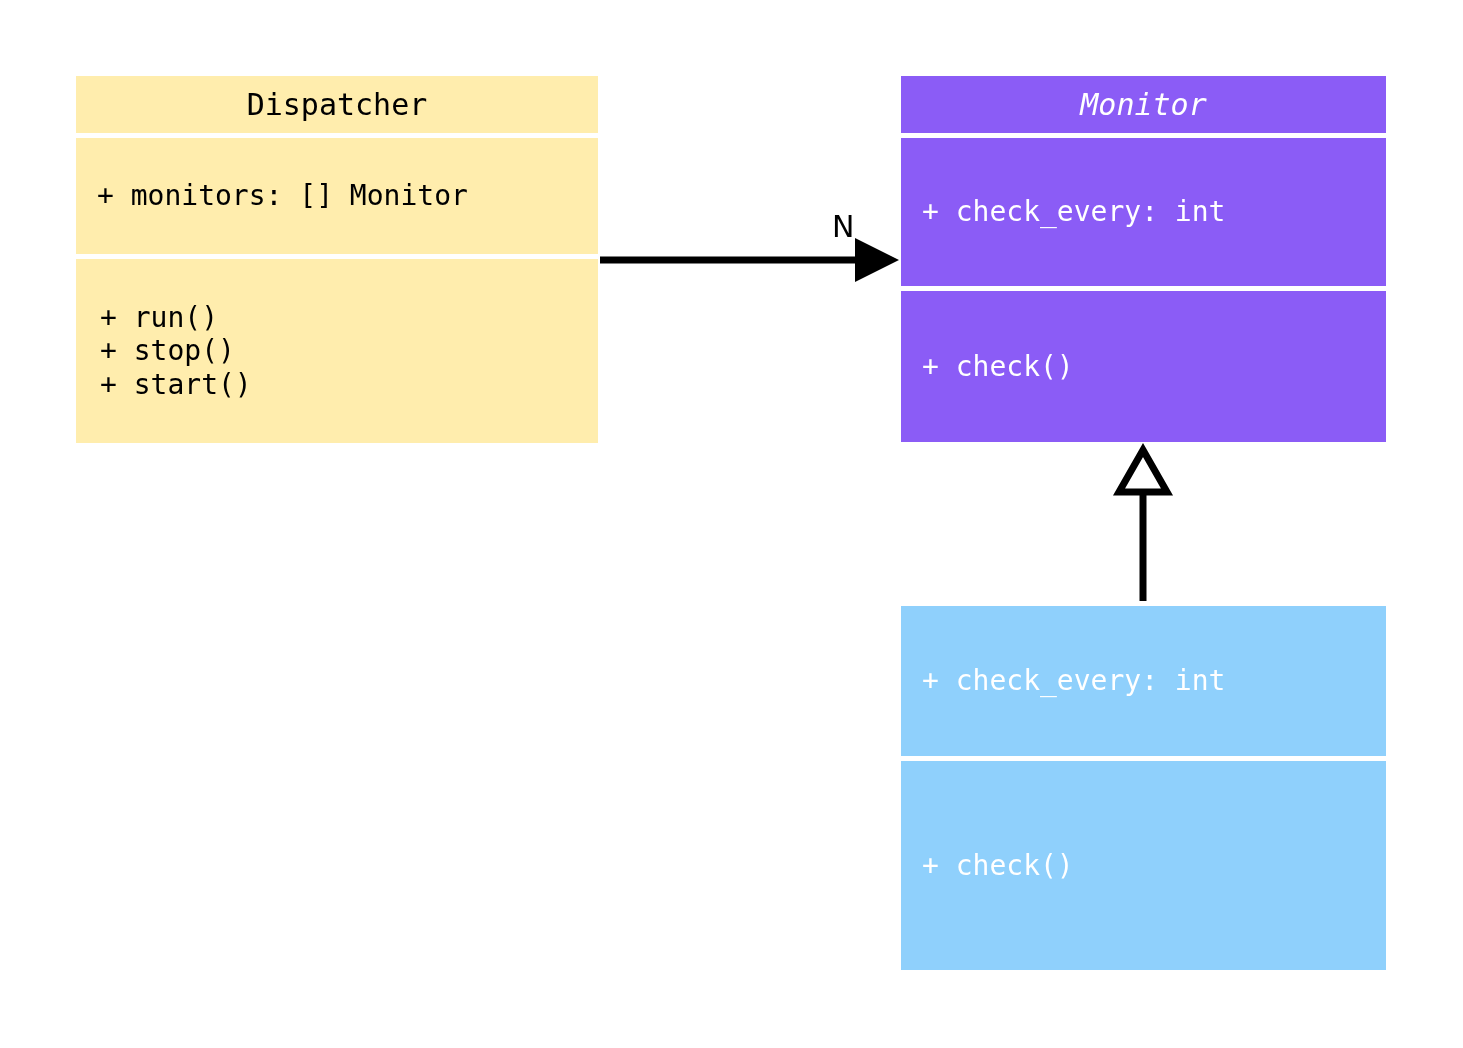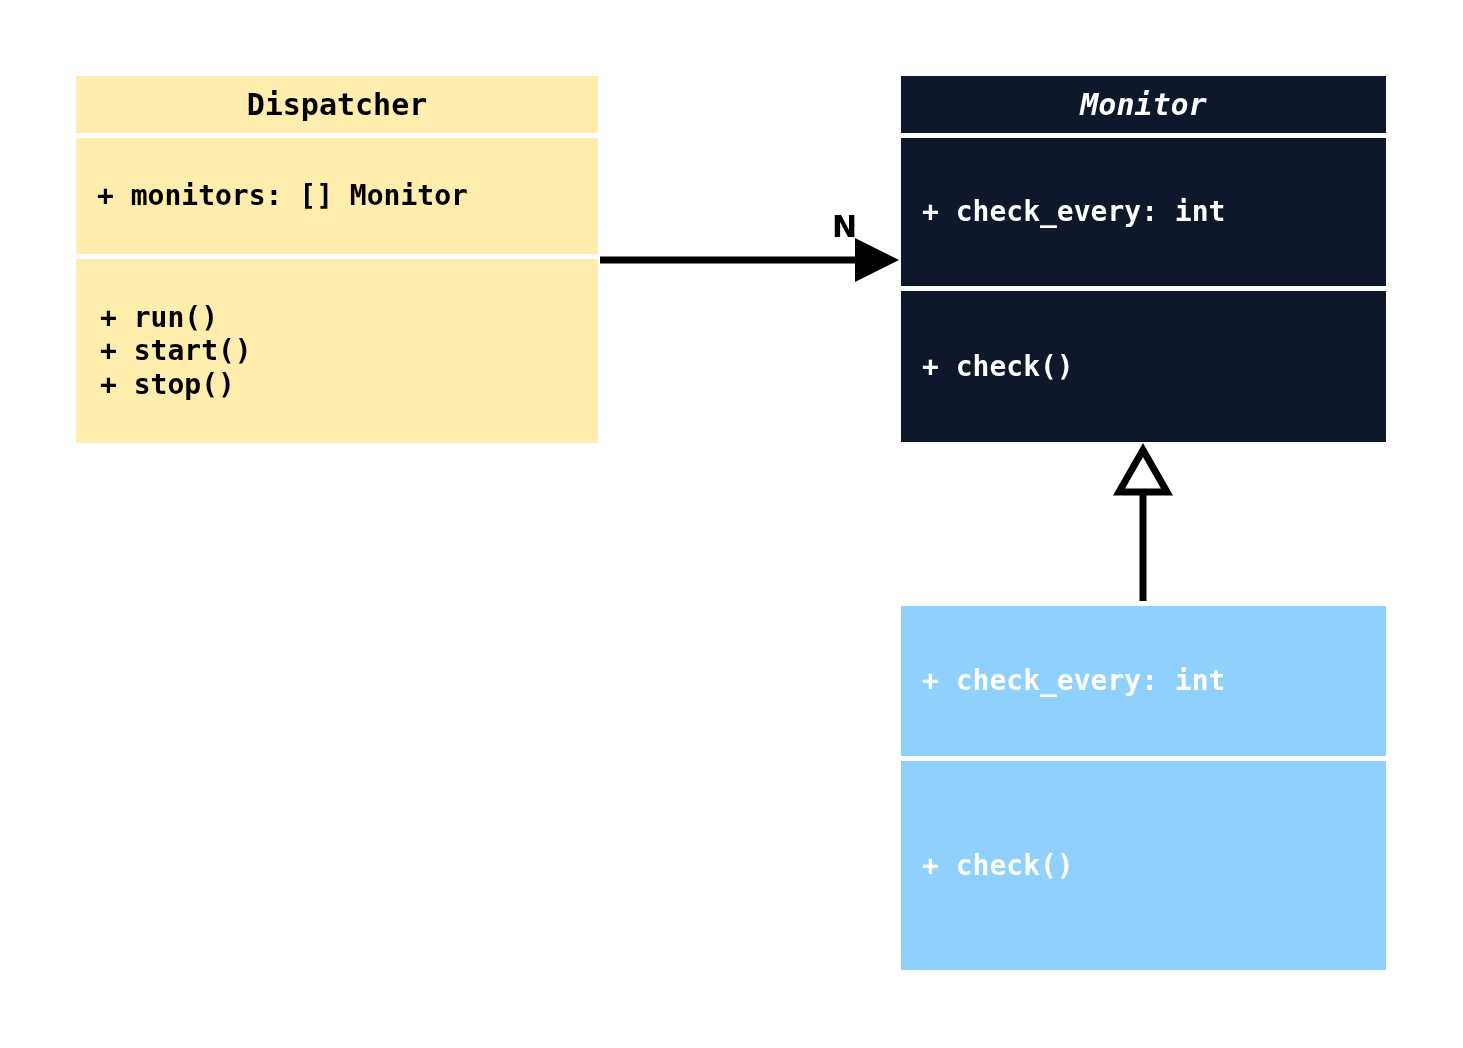--- a/index.html
+++ b/index.html
@@ -14,21 +14,20 @@
     overflow: hidden;
     font-family: "DejaVu Sans Mono", "Liberation Mono", monospace;
   }
 
   #diagram-canvas {
     position: absolute;
     left: 0;
     top: 0;
     width: 1463px;
     height: 1048px;
-    font-weight: bold;
   }
 
   
   .uml-class {
     position: absolute;
     box-sizing: border-box;
     display: flex;
     flex-direction: column;
   }
 
@@ -84,21 +83,21 @@
 
   
   #class-monitor {
     left: 901px;
     top: 76px;
     width: 485px;
     height: 366px;
   }
   #class-monitor .uml-title,
   #class-monitor .uml-compartment {
-    background: #0f172a;
+    background: #8b5cf6;
     color: #ffffff;
   }
   #class-monitor .uml-title {
     height: 57px;
     font-style: italic;
   }
   #class-monitor .monitor-attrs { height: 148px; }
   #class-monitor .monitor-ops   { flex: 1 1 auto; }
 
   
@@ -147,22 +146,22 @@
 
   <div class="uml-class" id="class-dispatcher">
     <div class="uml-title">Dispatcher</div>
     <div class="uml-sep"></div>
     <div class="uml-compartment dispatcher-attrs">
       <div class="uml-row">+ monitors: [] Monitor</div>
     </div>
     <div class="uml-sep"></div>
     <div class="uml-compartment dispatcher-ops">
       <div class="uml-row">+ run()</div>
+      <div class="uml-row">+ stop()</div>
       <div class="uml-row">+ start()</div>
-      <div class="uml-row">+ stop()</div>
     </div>
   </div>
 
   <div class="uml-class" id="class-monitor">
     <div class="uml-title">Monitor</div>
     <div class="uml-sep"></div>
     <div class="uml-compartment monitor-attrs">
       <div class="uml-row">+ check_every: int</div>
     </div>
     <div class="uml-sep"></div>

